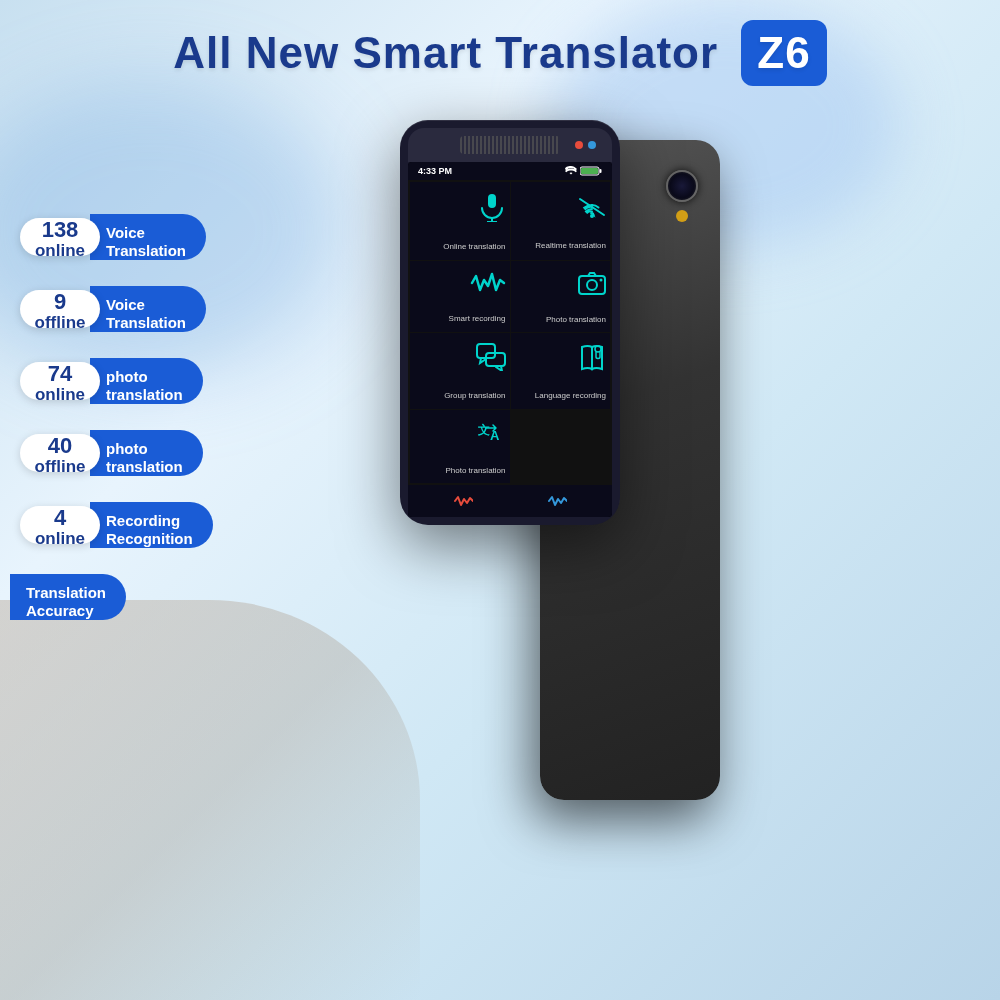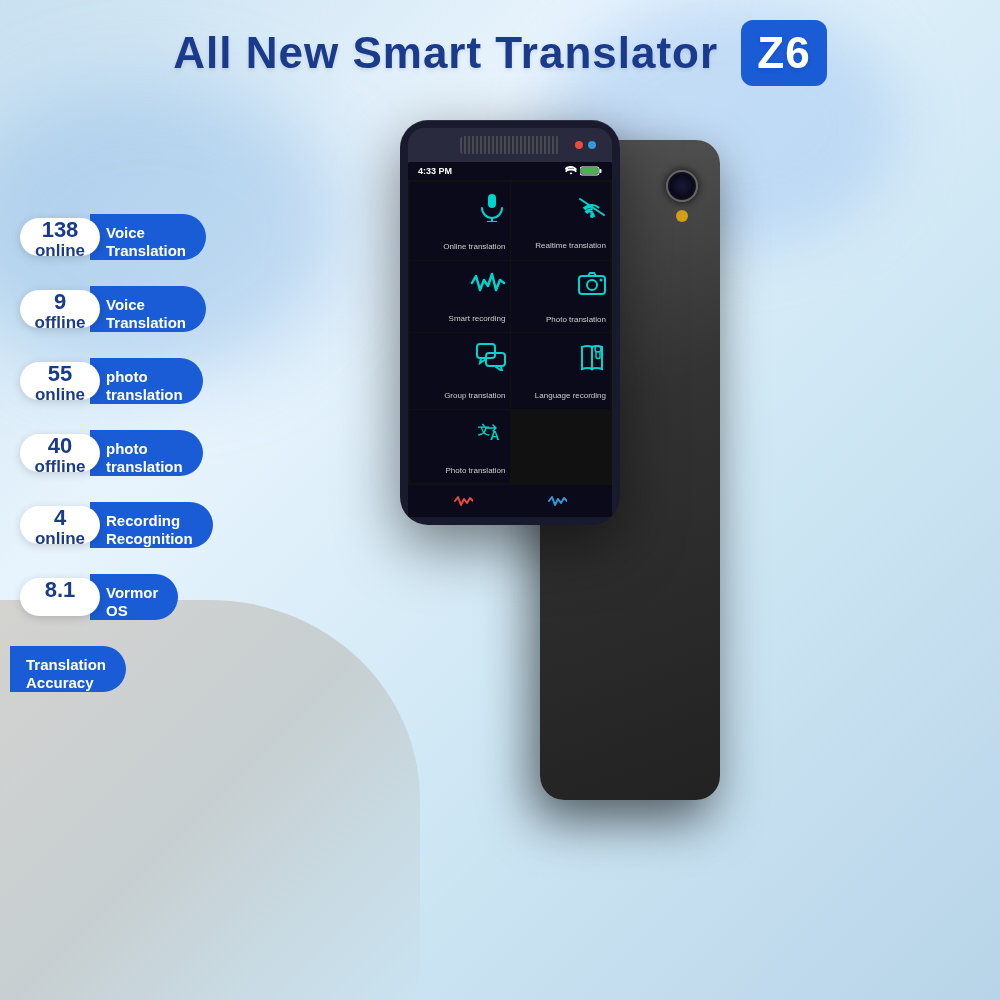--- a/index.html
+++ b/index.html
@@ -280,44 +280,38 @@
     </div>
     <div class="stat-pill">
       <div class="stat-number">
         <span class="num">9</span>
         <span class="sub">offline</span>
       </div>
       <div class="stat-label">Voice<br>Translation</div>
     </div>
     <div class="stat-pill">
       <div class="stat-number">
-        <span class="num">55</span>
+        <span class="num">74</span>
         <span class="sub">online</span>
       </div>
       <div class="stat-label">photo<br>translation</div>
     </div>
     <div class="stat-pill">
       <div class="stat-number">
         <span class="num">40</span>
         <span class="sub">offline</span>
       </div>
       <div class="stat-label">photo<br>translation</div>
     </div>
     <div class="stat-pill">
       <div class="stat-number">
         <span class="num">4</span>
         <span class="sub">online</span>
       </div>
       <div class="stat-label">Recording<br>Recognition</div>
-    </div>
-    <div class="stat-pill">
-      <div class="stat-number">
-        <span class="num">8.1</span>
-      </div>
-      <div class="stat-label">Vormor<br>OS</div>
     </div>
     <div class="stat-pill">
       <div class="stat-label">Translation<br>Accuracy</div>
     </div>
   </div>
 
 <div class="phone-area">
 
   <div class="phone-front">
     <div class="phone-top-bar">

